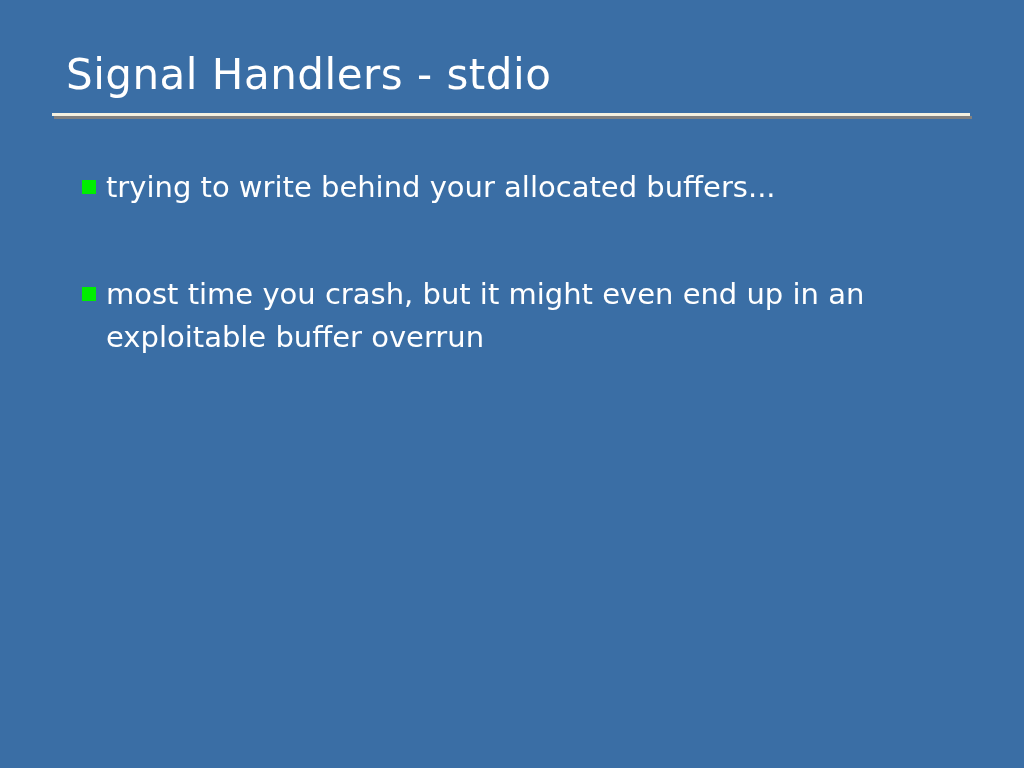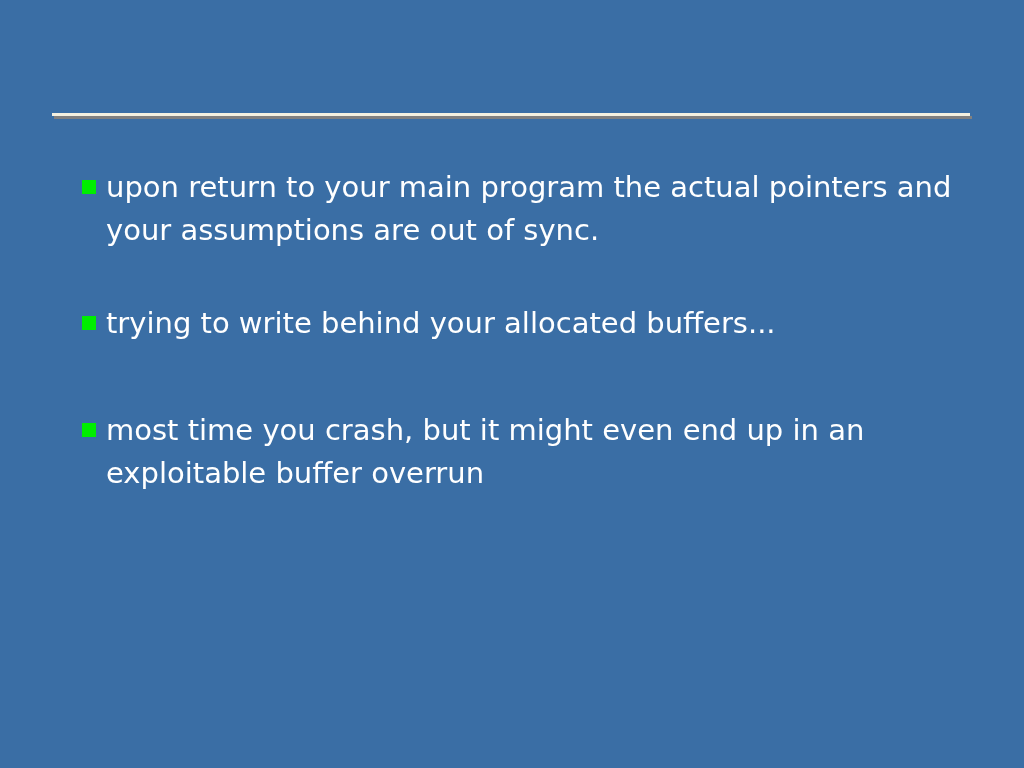--- a/index.html
+++ b/index.html
@@ -100,33 +100,30 @@
   
   #bullet-list .bullet-item.gap-a { margin-bottom: 50px; }
   #bullet-list .bullet-item.gap-b { margin-bottom: 50px; }
   #bullet-list .bullet-item.gap-c { margin-bottom: 64px; }
 </style>
 </head>
 <body>
 
 <div id="slide">
 
+  <div id="slide-title">Signal Handlers - stdio</div>
 
   <div id="title-rule">
     <div class="rule-line"></div>
     <div class="rule-shadow"></div>
   </div>
 
   <div id="bullet-list">
 
 
-    <div class="bullet-item gap-b">
-      <span class="bullet-marker"></span>
-      <span class="bullet-text">upon return to your main program the actual pointers and your assumptions are out of sync.</span>
-    </div>
 
     <div class="bullet-item gap-c">
       <span class="bullet-marker"></span>
       <span class="bullet-text">trying to write behind your allocated buffers...</span>
     </div>
 
     <div class="bullet-item">
       <span class="bullet-marker"></span>
       <span class="bullet-text">most time you crash, but it might even end up in an exploitable buffer overrun</span>
     </div>

